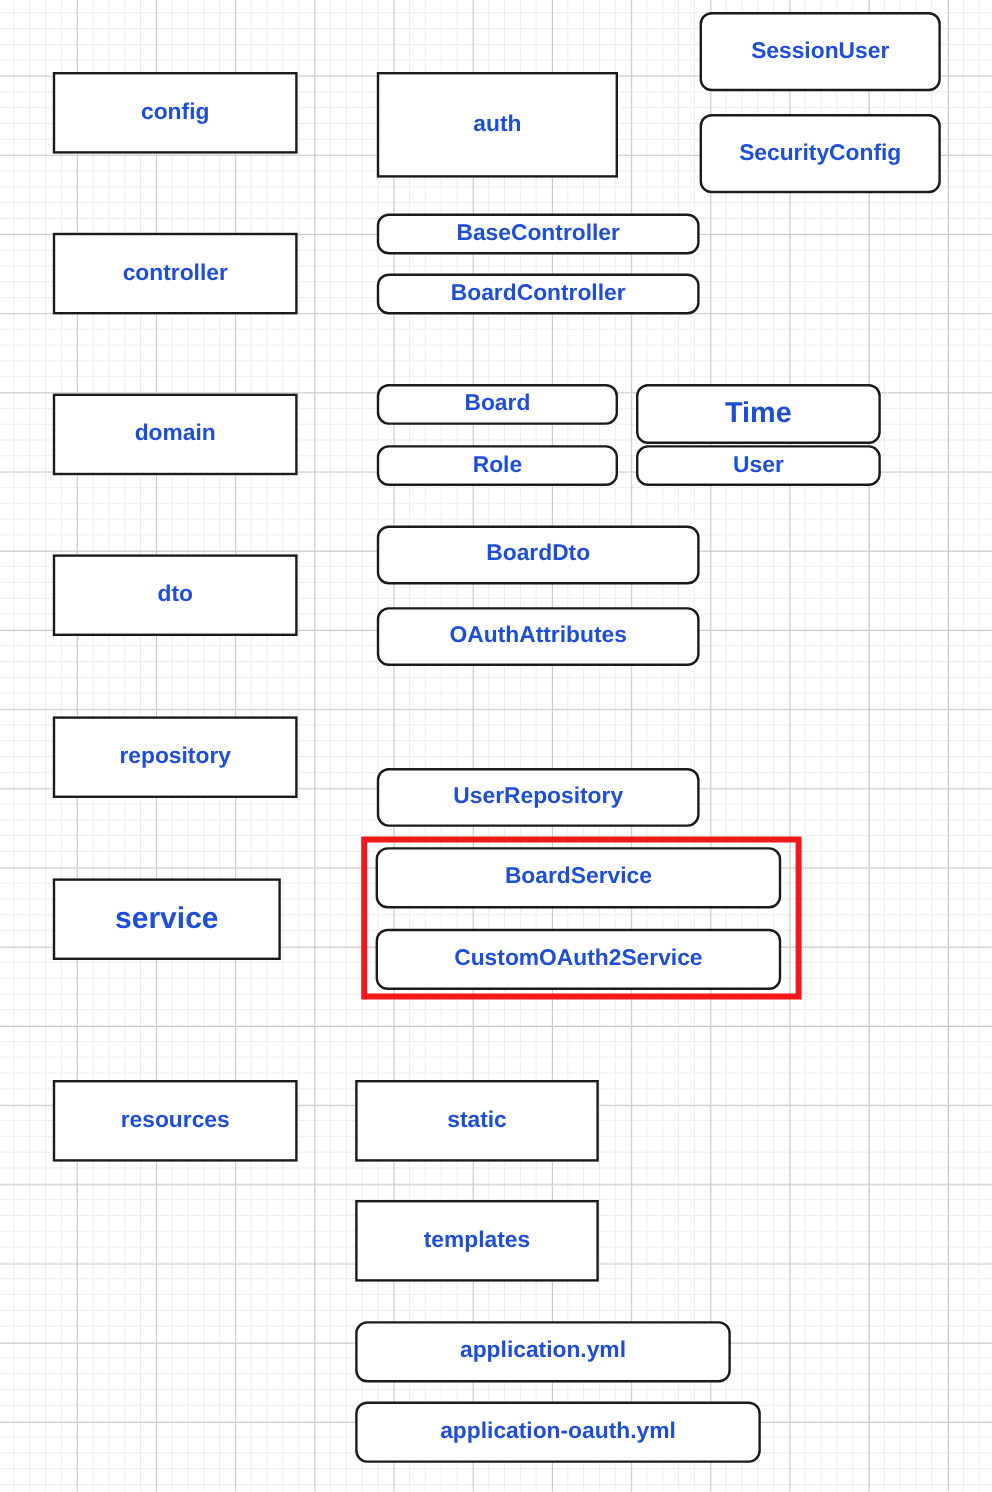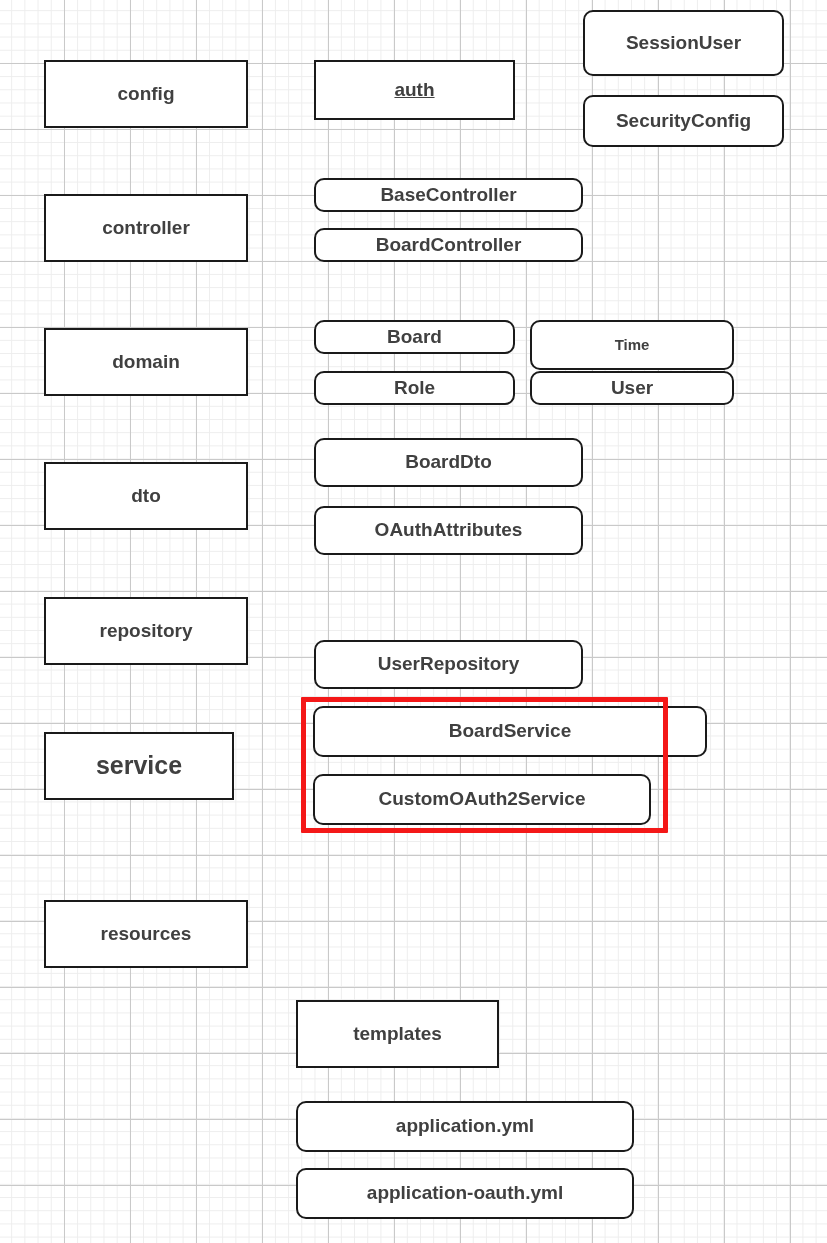--- a/index.html
+++ b/index.html
@@ -29,21 +29,21 @@
   }
   .node {
     position: absolute;
     box-sizing: border-box;
     background: #ffffff;
     border: 2px solid #1a1a1a;
     display: flex;
     align-items: center;
     justify-content: center;
     text-align: center;
-    color: #404040;
+    color: #1d4ed8;
     font-weight: bold;
     font-family: "Liberation Sans", sans-serif;
     line-height: 1.1;
     user-select: none;
   }
   .node.rounded {
     border-radius: 10px;
   }
   .node.pkg {
     border-radius: 0;
@@ -61,45 +61,45 @@
     pointer-events: none;
   }
 </style>
 </head>
 <body>
 
 <div id="canvas">
     <div class="node pkg" style="left: 44px; top: 60px; width: 204px; height: 68px; font-size: 19px;">
       <span class="label">config</span>
     </div>
-    <div class="node pkg" style="left: 314px; top: 60px; width: 201px; height: 60px; font-size: 19px; text-decoration: underline;">
+    <div class="node pkg" style="left: 314px; top: 60px; width: 201px; height: 88px; font-size: 19px;">
       <span class="label">auth</span>
     </div>
     <div class="node rounded" style="left: 583px; top: 10px; width: 201px; height: 66px; font-size: 19px;">
       <span class="label">SessionUser</span>
     </div>
-    <div class="node rounded" style="left: 583px; top: 95px; width: 201px; height: 52px; font-size: 19px;">
+    <div class="node rounded" style="left: 583px; top: 95px; width: 201px; height: 66px; font-size: 19px;">
       <span class="label">SecurityConfig</span>
     </div>
     <div class="node pkg" style="left: 44px; top: 194px; width: 204px; height: 68px; font-size: 19px;">
       <span class="label">controller</span>
     </div>
     <div class="node rounded" style="left: 314px; top: 178px; width: 269px; height: 34px; font-size: 19px;">
       <span class="label">BaseController</span>
     </div>
     <div class="node rounded" style="left: 314px; top: 228px; width: 269px; height: 34px; font-size: 19px;">
       <span class="label">BoardController</span>
     </div>
     <div class="node pkg" style="left: 44px; top: 328px; width: 204px; height: 68px; font-size: 19px;">
       <span class="label">domain</span>
     </div>
     <div class="node rounded" style="left: 314px; top: 320px; width: 201px; height: 34px; font-size: 19px;">
       <span class="label">Board</span>
     </div>
-    <div class="node rounded" style="left: 530px; top: 320px; width: 204px; height: 50px; font-size: 15px;">
+    <div class="node rounded" style="left: 530px; top: 320px; width: 204px; height: 50px; font-size: 24px;">
       <span class="label">Time</span>
     </div>
     <div class="node rounded" style="left: 314px; top: 371px; width: 201px; height: 34px; font-size: 19px;">
       <span class="label">Role</span>
     </div>
     <div class="node rounded" style="left: 530px; top: 371px; width: 204px; height: 34px; font-size: 19px;">
       <span class="label">User</span>
     </div>
     <div class="node pkg" style="left: 44px; top: 462px; width: 204px; height: 68px; font-size: 19px;">
       <span class="label">dto</span>
@@ -112,32 +112,35 @@
     </div>
     <div class="node pkg" style="left: 44px; top: 597px; width: 204px; height: 68px; font-size: 19px;">
       <span class="label">repository</span>
     </div>
     <div class="node rounded" style="left: 314px; top: 640px; width: 269px; height: 49px; font-size: 19px;">
       <span class="label">UserRepository</span>
     </div>
     <div class="node pkg" style="left: 44px; top: 732px; width: 190px; height: 68px; font-size: 25px;">
       <span class="label">service</span>
     </div>
-    <div class="node rounded" style="left: 313px; top: 706px; width: 394px; height: 51px; font-size: 19px;">
+    <div class="node rounded" style="left: 313px; top: 706px; width: 338px; height: 51px; font-size: 19px;">
       <span class="label">BoardService</span>
     </div>
     <div class="node rounded" style="left: 313px; top: 774px; width: 338px; height: 51px; font-size: 19px;">
       <span class="label">CustomOAuth2Service</span>
     </div>
     <div class="node pkg" style="left: 44px; top: 900px; width: 204px; height: 68px; font-size: 19px; text-align: center;">
       <span class="label">resources</span>
     </div>
+    <div class="node pkg" style="left: 296px; top: 900px; width: 203px; height: 68px; font-size: 19px;">
+      <span class="label">static</span>
+    </div>
     <div class="node pkg" style="left: 296px; top: 1000px; width: 203px; height: 68px; font-size: 19px;">
       <span class="label">templates</span>
     </div>
-    <div class="node rounded" style="left: 296px; top: 1101px; width: 338px; height: 51px; font-size: 19px;">
+    <div class="node rounded" style="left: 296px; top: 1101px; width: 313px; height: 51px; font-size: 19px;">
       <span class="label">application.yml</span>
     </div>
     <div class="node rounded" style="left: 296px; top: 1168px; width: 338px; height: 51px; font-size: 19px;">
       <span class="label">application-oauth.yml</span>
     </div>
     <div class="highlight-box" style="left: 301px; top: 697px; width: 367px; height: 136px; border-color: rgb(244, 24, 24);"></div>
   </div>
 
 </body></html>

